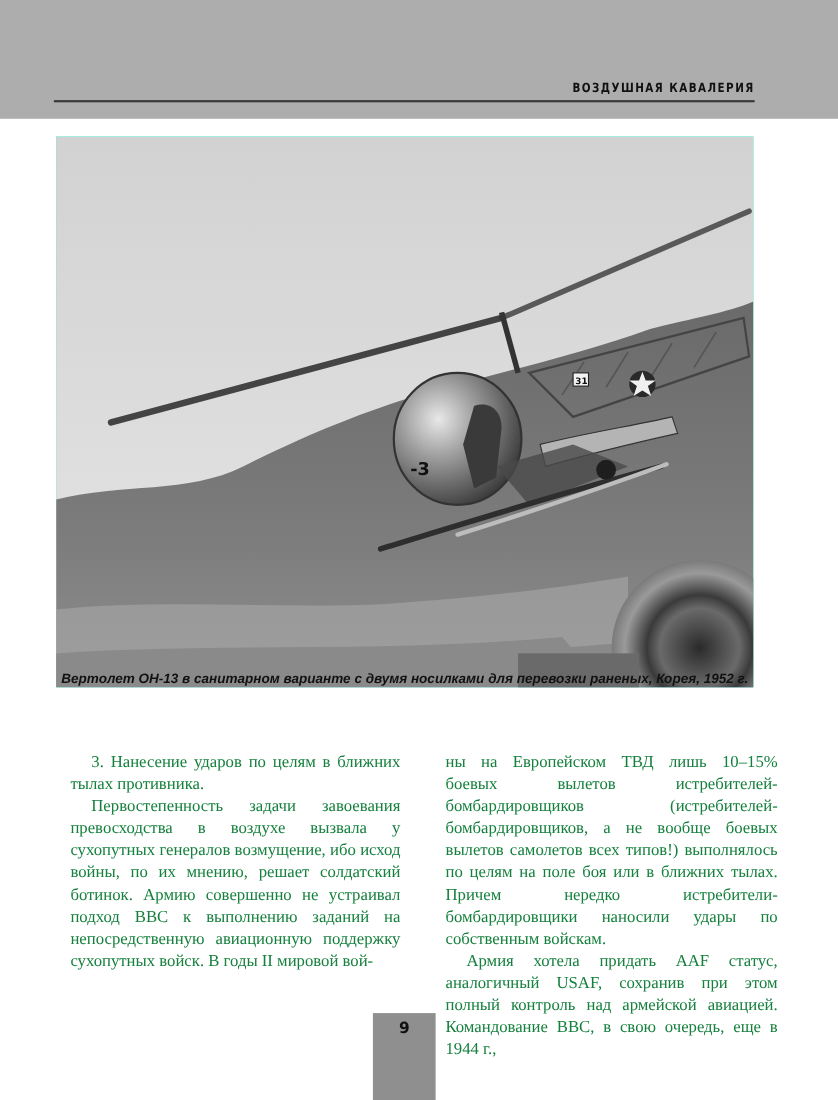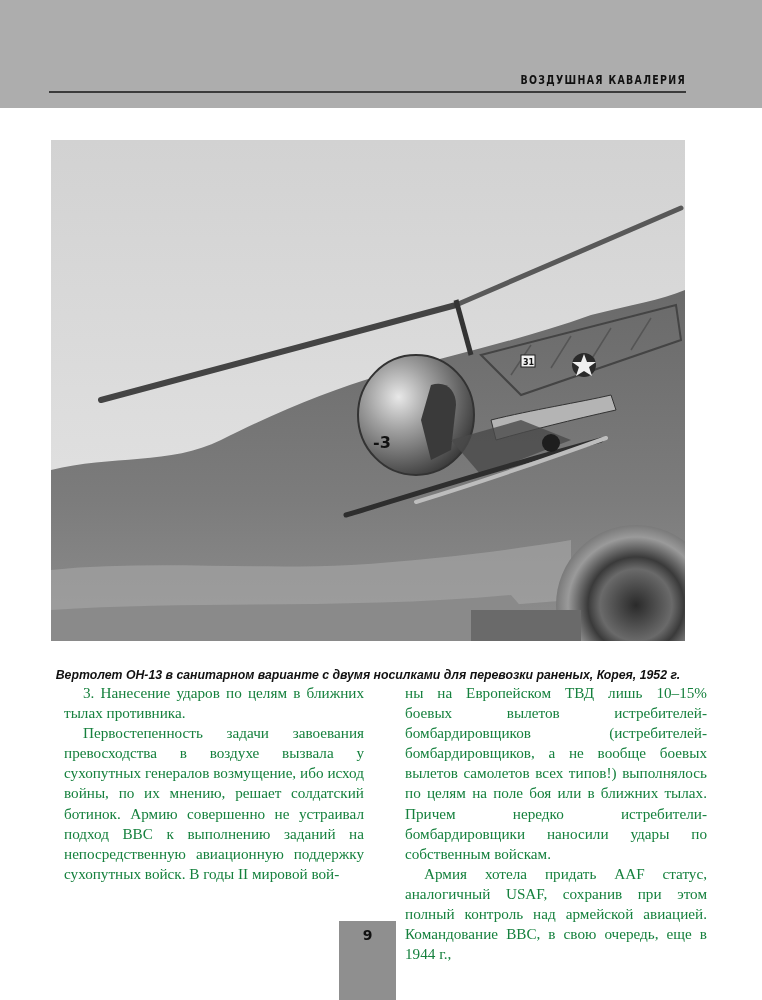--- a/index.html
+++ b/index.html
@@ -19,26 +19,26 @@
       font-family: "DejaVu Sans", "Liberation Sans", sans-serif;
       font-weight: bold; font-size: 11.5px; letter-spacing: 1.6px;
       color: #111; transform: scaleX(0.82); transform-origin: right center;
       white-space: nowrap;
     }
     .header-rule {
       position: absolute; left: 49px; top: 91px; width: 637px; height: 2px;
       background: #3a3a3a;
     }
     .photo {
-      position: absolute; left: 51px; top: 140px; width: 634px; height: 501px;
+      position: absolute; left: 51px; top: 124px; width: 634px; height: 501px;
       overflow: hidden; background: #5eead4;
     }
     .photo svg { display: block; }
     .caption {
-      position: absolute; left: 51px; top: 668px; width: 634px;
+      position: absolute; left: 51px; top: 610px; width: 634px;
       text-align: center;
       font-family: "Liberation Sans", "DejaVu Sans", sans-serif;
       font-style: italic; font-weight: bold; font-size: 12.3px; color: #111;
       white-space: nowrap;
     }
     .col {
       position: absolute; top: 683px; width: 300px;
       font-size: 15.2px; line-height: 20.1px; color: #15803d;
     }
     .col-left { left: 64px; }

